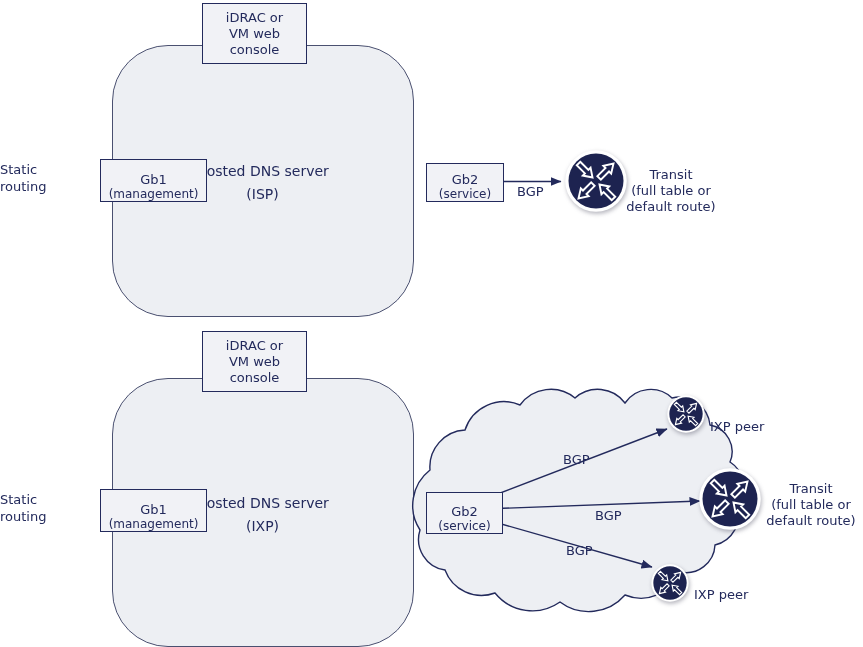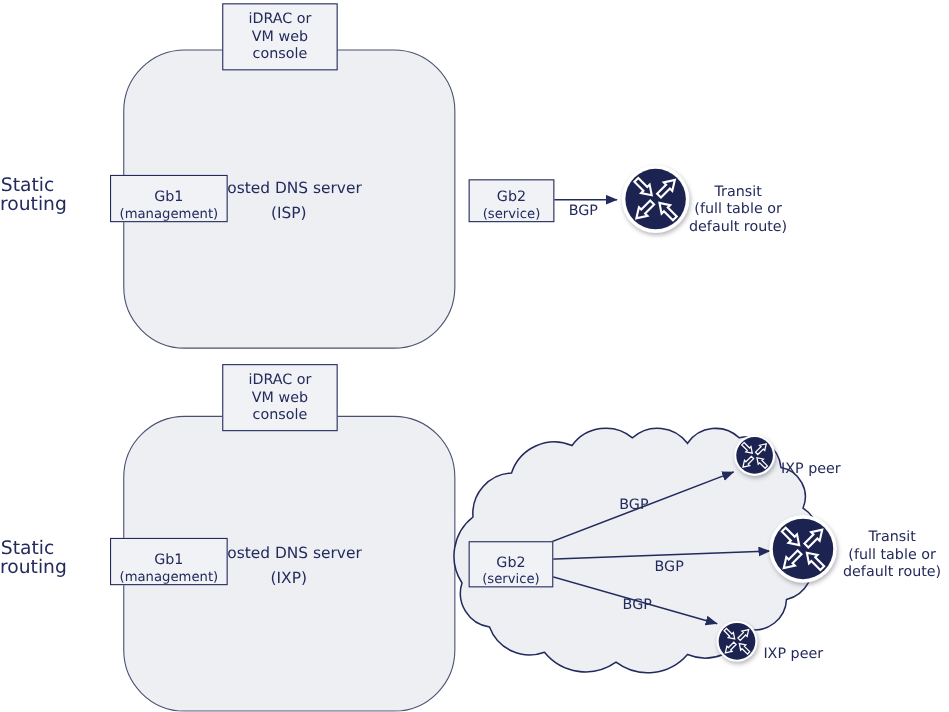--- a/index.html
+++ b/index.html
@@ -24,21 +24,21 @@
   .gbbox{
     position:absolute;z-index:4;background:#f1f2f6;border:1.4px solid #232a5c;
     display:flex;flex-direction:column;align-items:center;justify-content:flex-end;text-align:center;margin-left:48px;
   }
   .gb-name{font-size:13px;line-height:16px;}
   .gb-role{font-size:12px;line-height:13px;}
   #gb1-isp{left:52px;top:159px;width:105px;height:41px;}
   #gb2-isp{left:378px;top:163px;width:76px;height:37px;}
   #gb1-ixp{left:52px;top:489px;width:105px;height:41px;}
   #gb2-ixp{left:378px;top:492px;width:75px;height:40px;}
-  .note{position:absolute;z-index:4;text-align:center;font-size:17px;line-height:17px;}
+  .note{position:absolute;z-index:4;text-align:left;font-size:13px;line-height:17px;}
   #note-isp{left:0;top:161px;width:50px;}
   #note-ixp{left:0;top:491px;width:50px;}
   .bgp{position:absolute;z-index:4;font-size:13px;margin-left:25px;}
   #bgp-isp{left:492px;top:184px;}
   #bgp-ixp-1{left:538px;top:452px;}
   #bgp-ixp-2{left:570px;top:508px;}
   #bgp-ixp-3{left:541px;top:543px;}
   .router{position:absolute;z-index:4;filter:drop-shadow(1.5px 2px 2px rgba(70,70,90,.40));}
   #router-isp{left:563px;top:148px;width:66px;height:66px;}
   #router-ixp-transit{left:697px;top:466px;width:66px;height:66px;}

